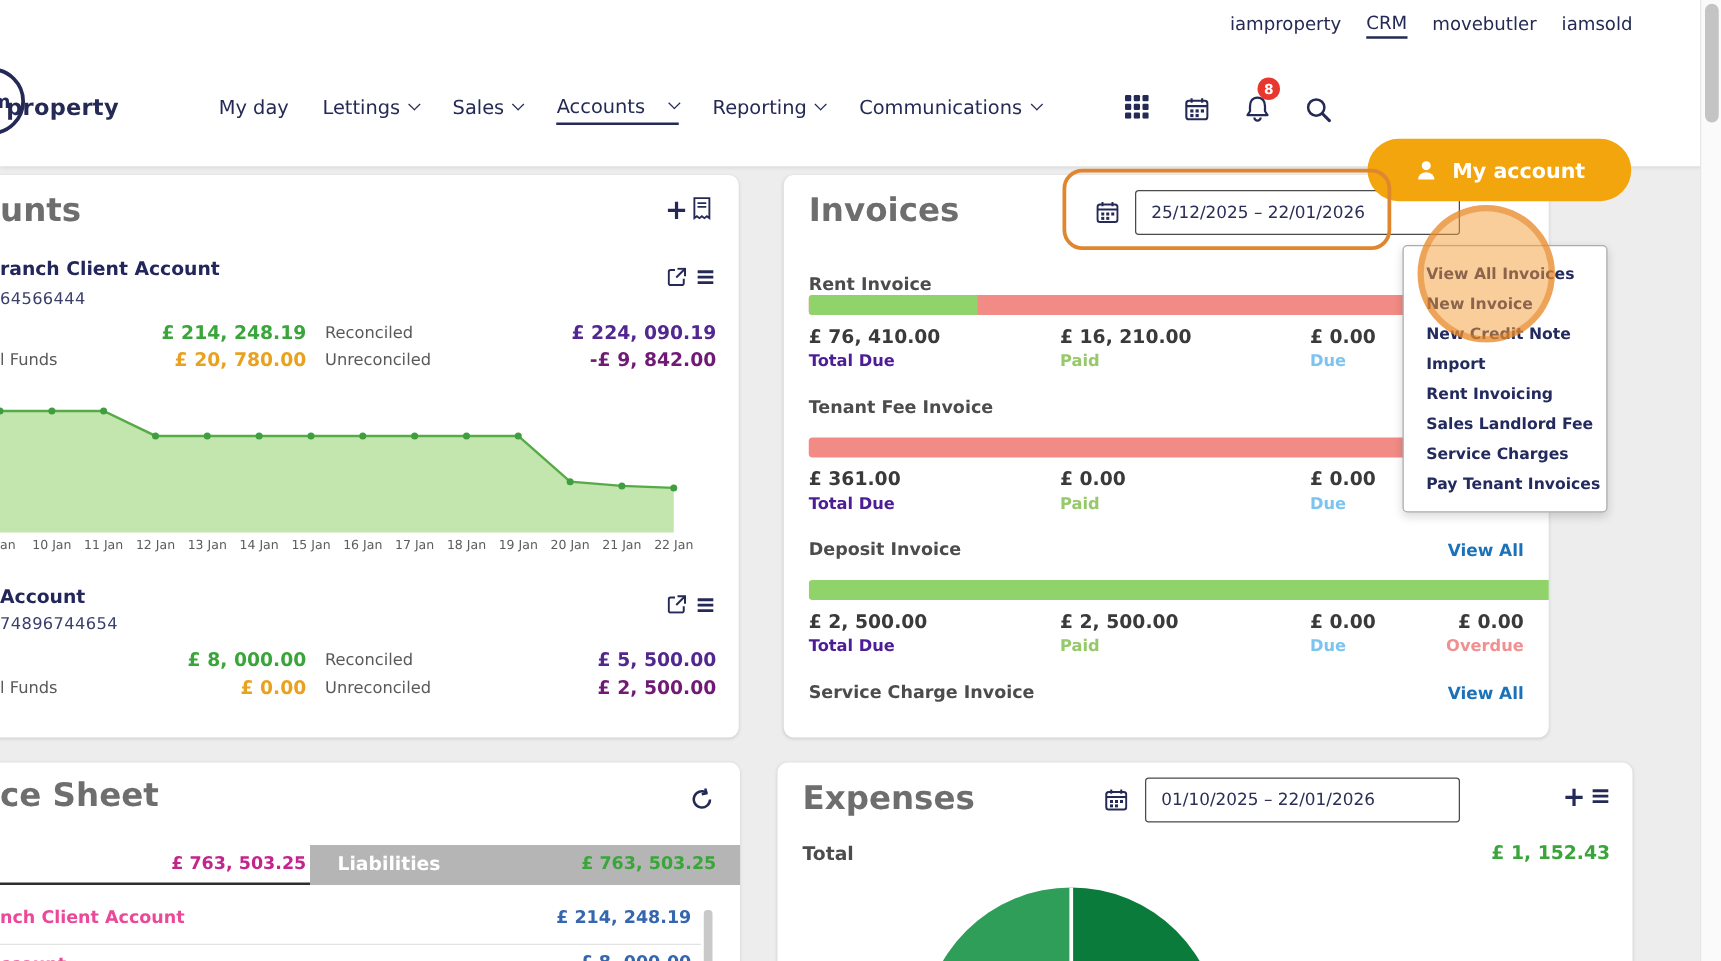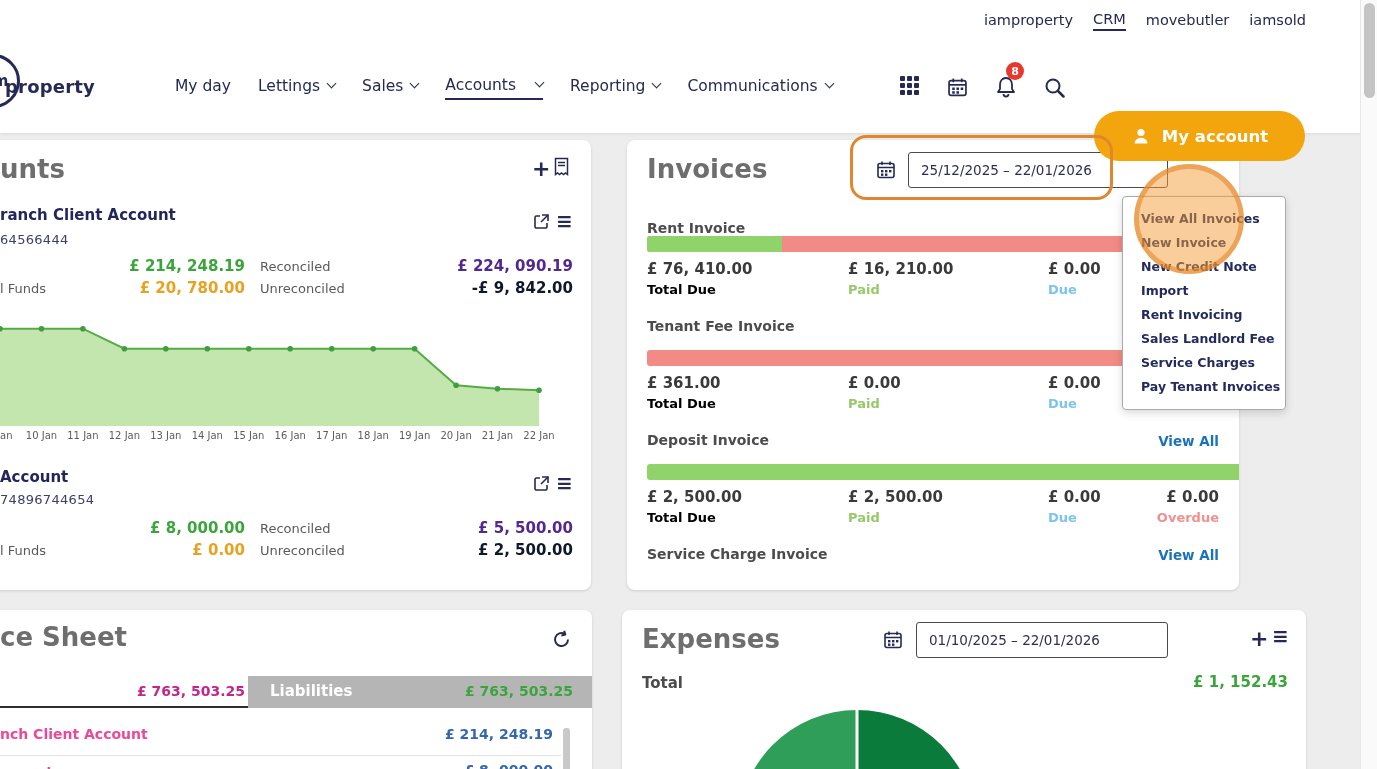--- a/index.html
+++ b/index.html
@@ -24,30 +24,30 @@
   .my-account{position:absolute;left:1094px;top:21px;width:211px;height:50px;background:#f2a50c;border-radius:26px;display:flex;align-items:center;justify-content:center;gap:11px;color:#fff;font-size:16.5px;font-weight:bold;cursor:pointer;margin-top:48px;}
   
   .card{position:absolute;background:#fff;border-radius:8px;box-shadow:0 1px 3px rgba(0,0,0,.13);overflow:hidden;}
   .card-title{position:absolute;font-size:26px;font-weight:600;color:#6e6e6e;}
   .icon-plus{position:absolute;font-size:22px;font-weight:bold;color:#242a55;cursor:pointer;line-height:1;}
   .icon-menu{position:absolute;font-size:20px;font-weight:bold;color:#242a55;cursor:pointer;line-height:1;}
   .acct-name{position:absolute;font-size:15px;font-weight:bold;color:#23265a;cursor:pointer;}
   .acct-number{position:absolute;font-size:13px;color:#3a406b;letter-spacing:.3px;}
   .mono-label{position:absolute;font-size:13px;color:#5a5a5a;}
   .val{position:absolute;font-size:15px;font-weight:bold;text-align:right;}
-  .green{color:#3aa53a}.orange{color:#e8a21f}.purple{color:#52278f}.red{color:#0f172a}
+  .green{color:#3aa53a}.orange{color:#e8a21f}.purple{color:#52278f}.red{color:#701a75}
   .blue{color:#3566b0}.magenta{color:#c2268c}
   .sec-label{position:absolute;font-size:14px;font-weight:bold;color:#4c4c4c;}
   .bar{position:absolute;height:16px;border-radius:3px;background:#f28b85;overflow:hidden;}
   .bar .fill{height:100%;background:#8fd36a;}
   .stat{position:absolute;}
   .stat .v{font-size:15px;font-weight:bold;color:#3a3a3a;}
   .stat .l{margin-top:4px;font-size:13px;font-weight:bold;}
   .stat.right{text-align:right;}
-  .l-muted{color:#000000}.l-paid{color:#97c96a}.l-due{color:#7cc4ef}.l-overdue{color:#f09090}
+  .l-muted{color:#4c1d95}.l-paid{color:#97c96a}.l-due{color:#7cc4ef}.l-overdue{color:#f09090}
   .view-all{position:absolute;font-size:13.5px;font-weight:bold;color:#1b72b8;cursor:pointer;}
   .date-input{position:absolute;height:36px;border:1px solid #4a4a4a;border-radius:3px;background:#fff;font:13.5px "DejaVu Sans",sans-serif;color:#2b2f55;padding:0 12px;}
   .cal-btn{position:absolute;cursor:pointer;}
   
   .dropdown{position:absolute;left:1122px;top:196px;width:164px;background:#fff;border:1px solid #ababab;border-radius:4px;box-shadow:0 3px 8px rgba(0,0,0,.15);padding:10px 0;z-index:50;}
   .dropdown .mi{line-height:24px;padding-left:18px;font-size:12.5px;font-weight:bold;color:#232a5e;cursor:pointer;white-space:nowrap;}
   .ann-rect{position:absolute;left:850px;top:135px;width:263px;height:65px;border:3.5px solid #e0862e;border-radius:16px;z-index:70;pointer-events:none;}
   .ann-circle{position:absolute;left:1134px;top:164px;width:110px;height:110px;border-radius:50%;background:rgba(243,157,56,.5);border:5px solid rgba(228,130,34,.55);z-index:70;pointer-events:none;}
   
   .scrollbar-y{position:absolute;right:0;top:0;width:17px;height:769px;background:#fafafa;border-left:1px solid #e7e7e7;z-index:100;}

